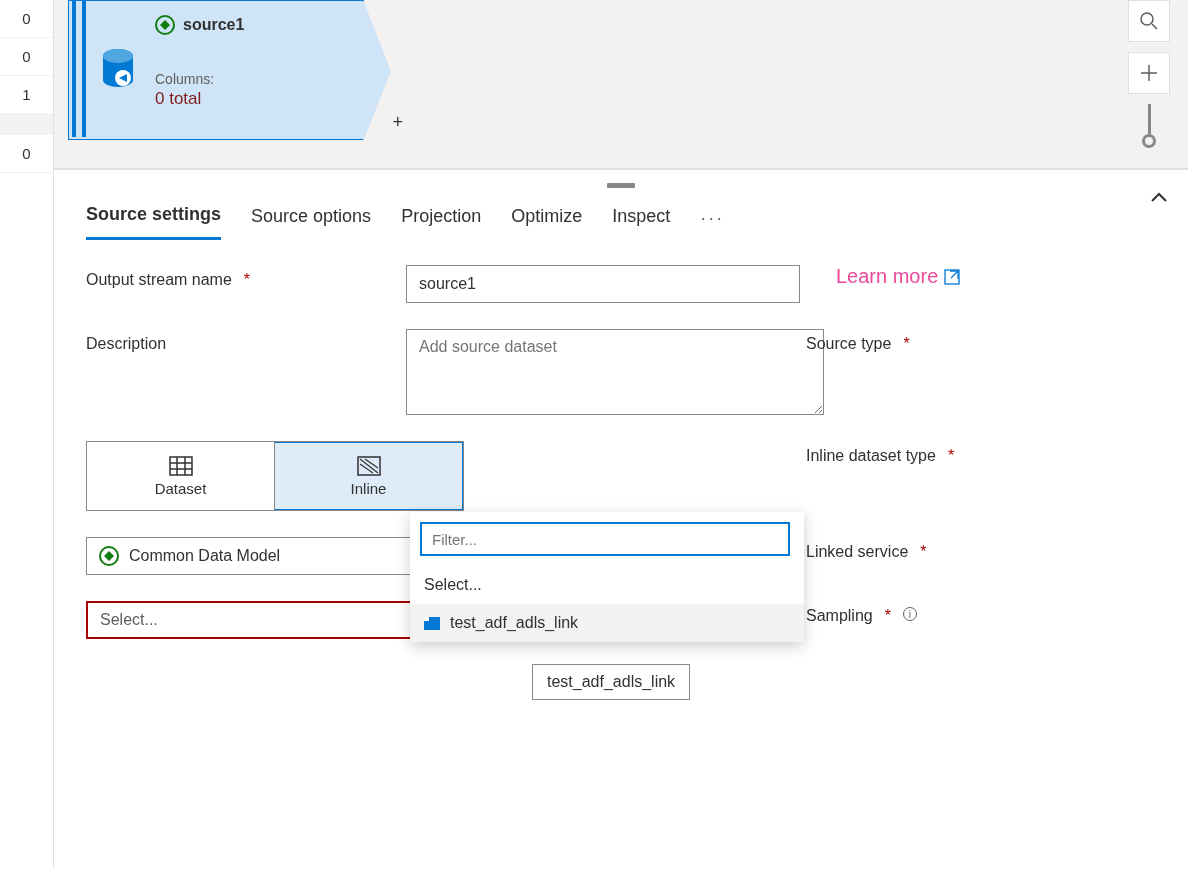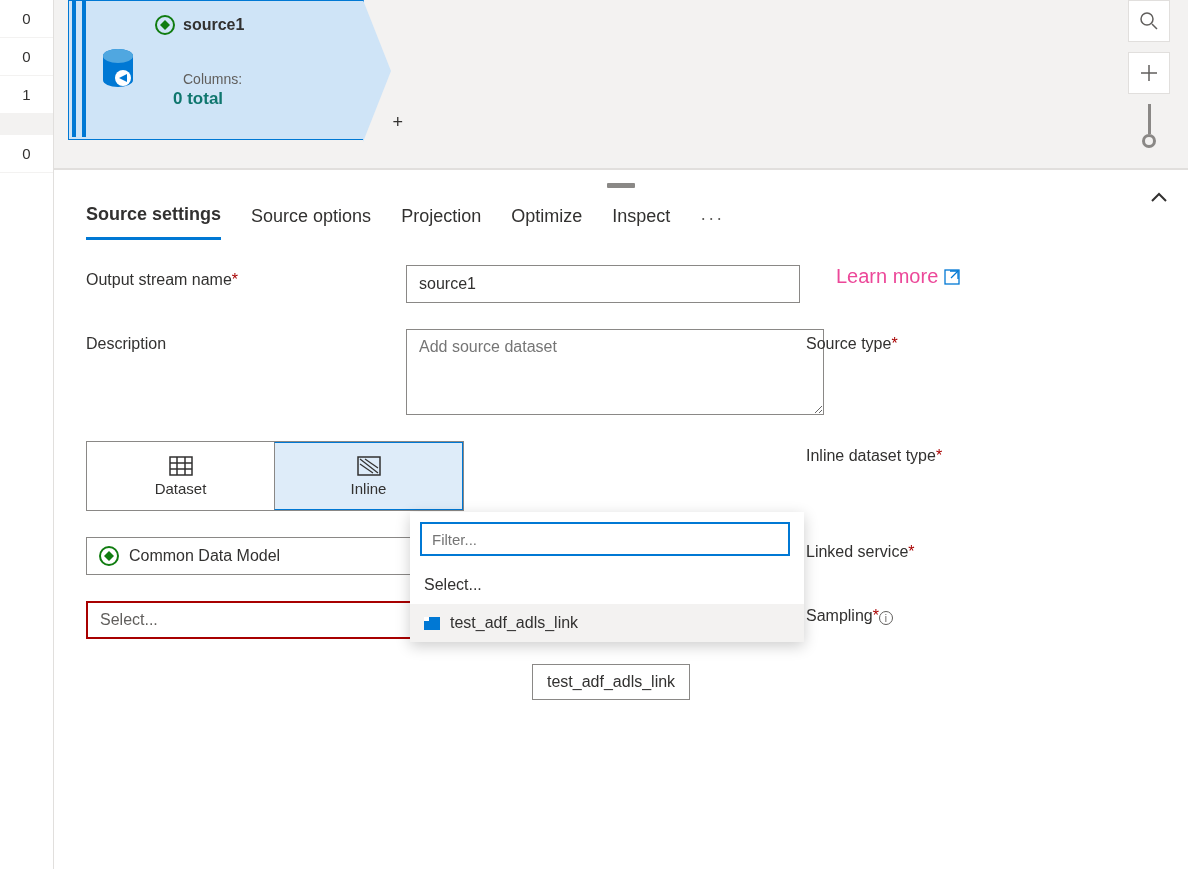--- a/index.html
+++ b/index.html
@@ -11,39 +11,39 @@
     .canvas-area { position: absolute; left: 54px; right: 0; top: 0; height: 170px; background: #f3f2f1; border-bottom: 2px solid #e1dfdd; }
     
     .source-node { position: absolute; left: 14px; top: 0; width: 296px; height: 140px; background: #cfe4f7; border: 1px solid #0078d4; display: flex; }
     .source-node::after { content: ''; position: absolute; right: -28px; top: -1px; width: 0; height: 0; border-top: 71px solid transparent; border-bottom: 71px solid transparent; border-left: 28px solid #cfe4f7; }
     .source-node::before { content: ''; position: absolute; right: -29px; top: -1px; width: 0; height: 0; border-top: 71px solid transparent; border-bottom: 71px solid transparent; border-left: 28px solid #0078d4; z-index: -1; }
     .node-line { width: 4px; height: 136px; background: #0078d4; margin: 0 3px; }
     .node-icon-col { display: flex; align-items: center; justify-content: center; padding: 0 12px; }
     .db-icon { width: 34px; height: 44px; }
     .node-body { padding: 14px 8px; flex: 1; }
     .node-title-row { display: flex; align-items: center; gap: 8px; font-weight: 600; font-size: 16px; }
-    .node-cols { margin-top: 36px; font-size: 14px; color: #605e5c; margin-left: 28px; }
-    .node-cols-total { font-weight: 700; font-size: 17px; color: #0f766e; margin-top: 2px; margin-left: 18px; }
+    .node-cols { margin-top: 36px; font-size: 14px; color: #605e5c; }
+    .node-cols-total { font-weight: 400; font-size: 17px; color: #7f1d1d; margin-top: 2px; }
     .node-plus { position: absolute; right: -40px; bottom: 6px; font-size: 18px; color: #323130; }
 
     .top-tools { position: absolute; right: 18px; top: 0; display: flex; flex-direction: column; gap: 10px; }
     .tool-btn { width: 42px; height: 42px; border: 1px solid #e1dfdd; background: #fff; display: flex; align-items: center; justify-content: center; cursor: pointer; }
     .tool-line { width: 3px; height: 30px; background: #8a8886; margin: 0 auto; }
     .tool-circle { width: 14px; height: 14px; border: 3px solid #8a8886; border-radius: 50%; margin: 0 auto; }
 
     .panel { position: absolute; left: 54px; right: 0; top: 170px; bottom: 0; padding: 16px 0 0 0; background: #fff; }
     .panel-handle { width: 28px; height: 5px; background: #8a8886; margin: -3px auto 0; border-radius: 1px; }
     .tabs { display: flex; gap: 30px; padding: 16px 32px 0; border-bottom: 1px solid #fff; align-items: center; }
     .tab { font-size: 18px; color: #323130; padding: 0 0 12px 0; cursor: pointer; }
     .tab.active { font-weight: 600; border-bottom: 3px solid #0078d4; }
     .tab-more { font-size: 18px; padding-bottom: 8px; cursor: pointer; letter-spacing: 2px; color: #605e5c; }
     .chevron-up { position: absolute; right: 20px; top: 20px; cursor: pointer; }
 
     .form { padding: 24px 32px; display: grid; grid-template-columns: 320px 400px 1fr; row-gap: 26px; align-items: start; }
-    .label { font-size: 16px; color: #323130; display: flex; align-items: flex-end; gap: 0; padding-top: 6px; }
+    .label { font-size: 16px; color: #323130; display: flex; align-items: flex-start; gap: 12px; padding-top: 6px; }
     .req { color: #a80000; }
     .info-icon { width: 14px; height: 14px; border: 1px solid #605e5c; border-radius: 50%; display: inline-flex; align-items: center; justify-content: center; font-size: 10px; color: #605e5c; }
 
     .input { width: 394px; height: 38px; border: 1px solid #8a8886; padding: 0 12px; font-size: 16px; color: #323130; }
     .textarea { width: 418px; height: 86px; border: 1px solid #8a8886; padding: 8px 12px; font-size: 16px; resize: both; font-family: inherit; }
 
     .side-actions { padding-left: 30px; }
     .link { color: #ec4899; font-size: 20px; display: inline-flex; align-items: center; gap: 6px; cursor: pointer; }
     .reset-row { display: flex; align-items: center; gap: 12px; font-size: 18px; }
 

